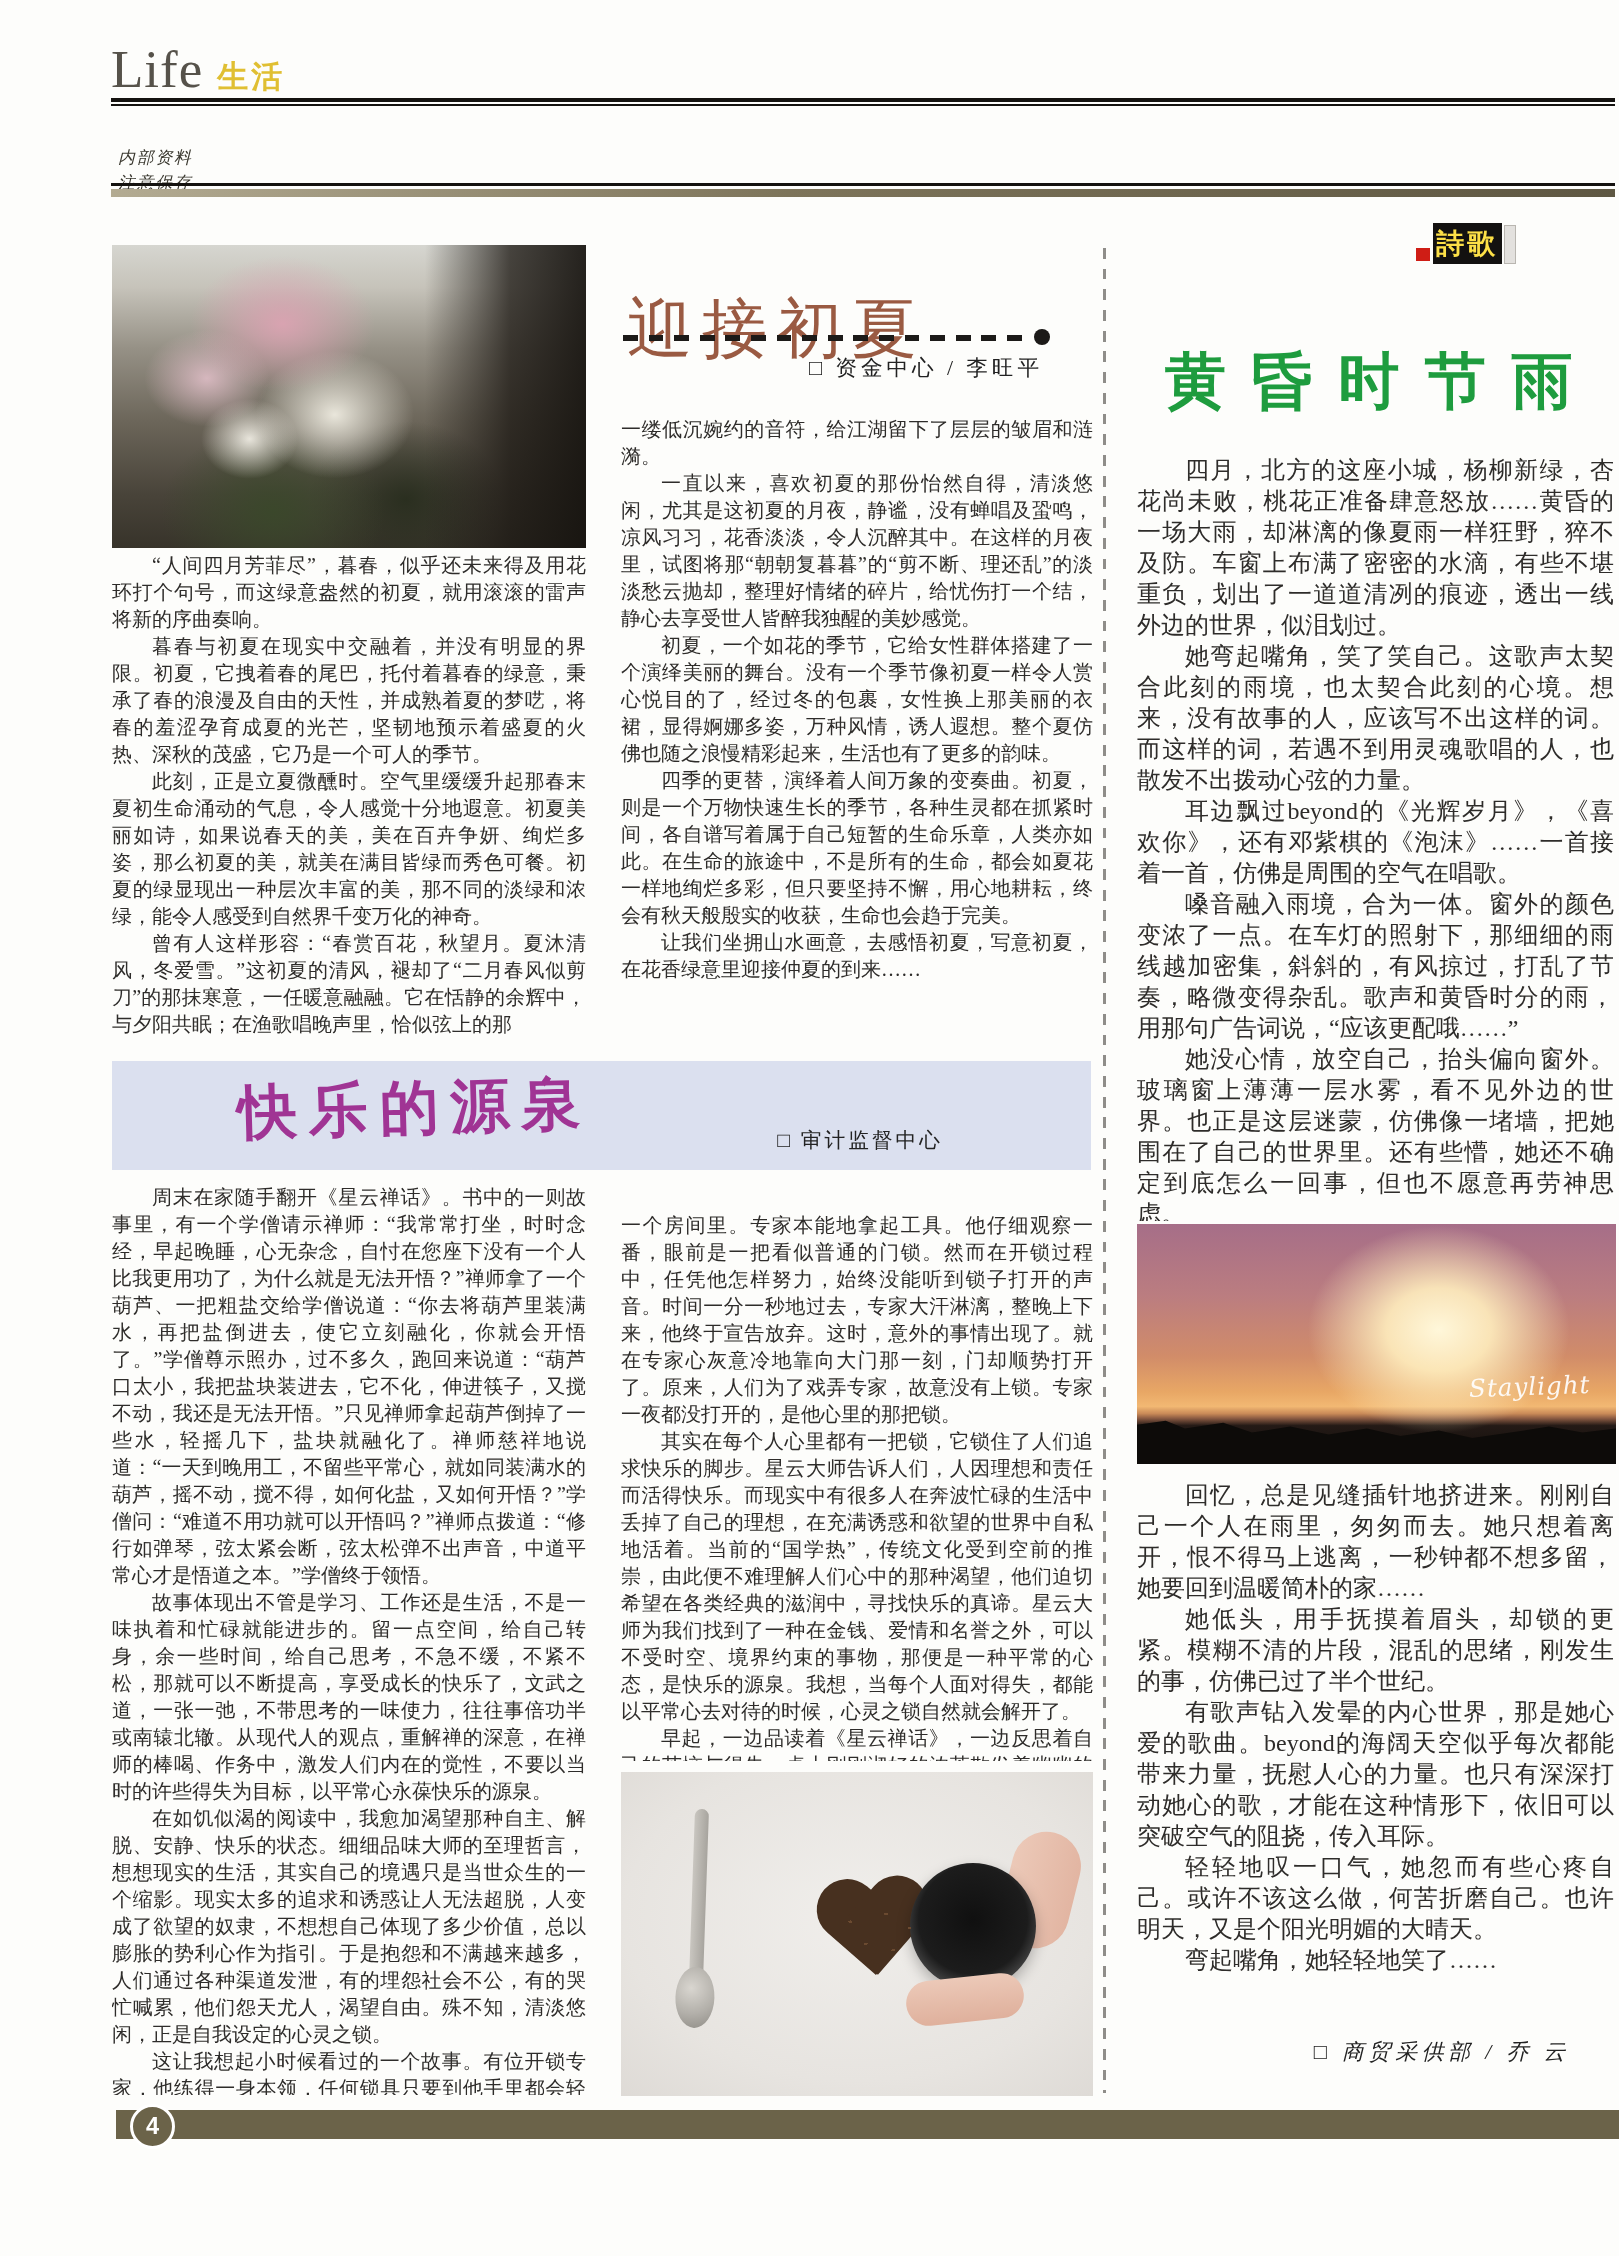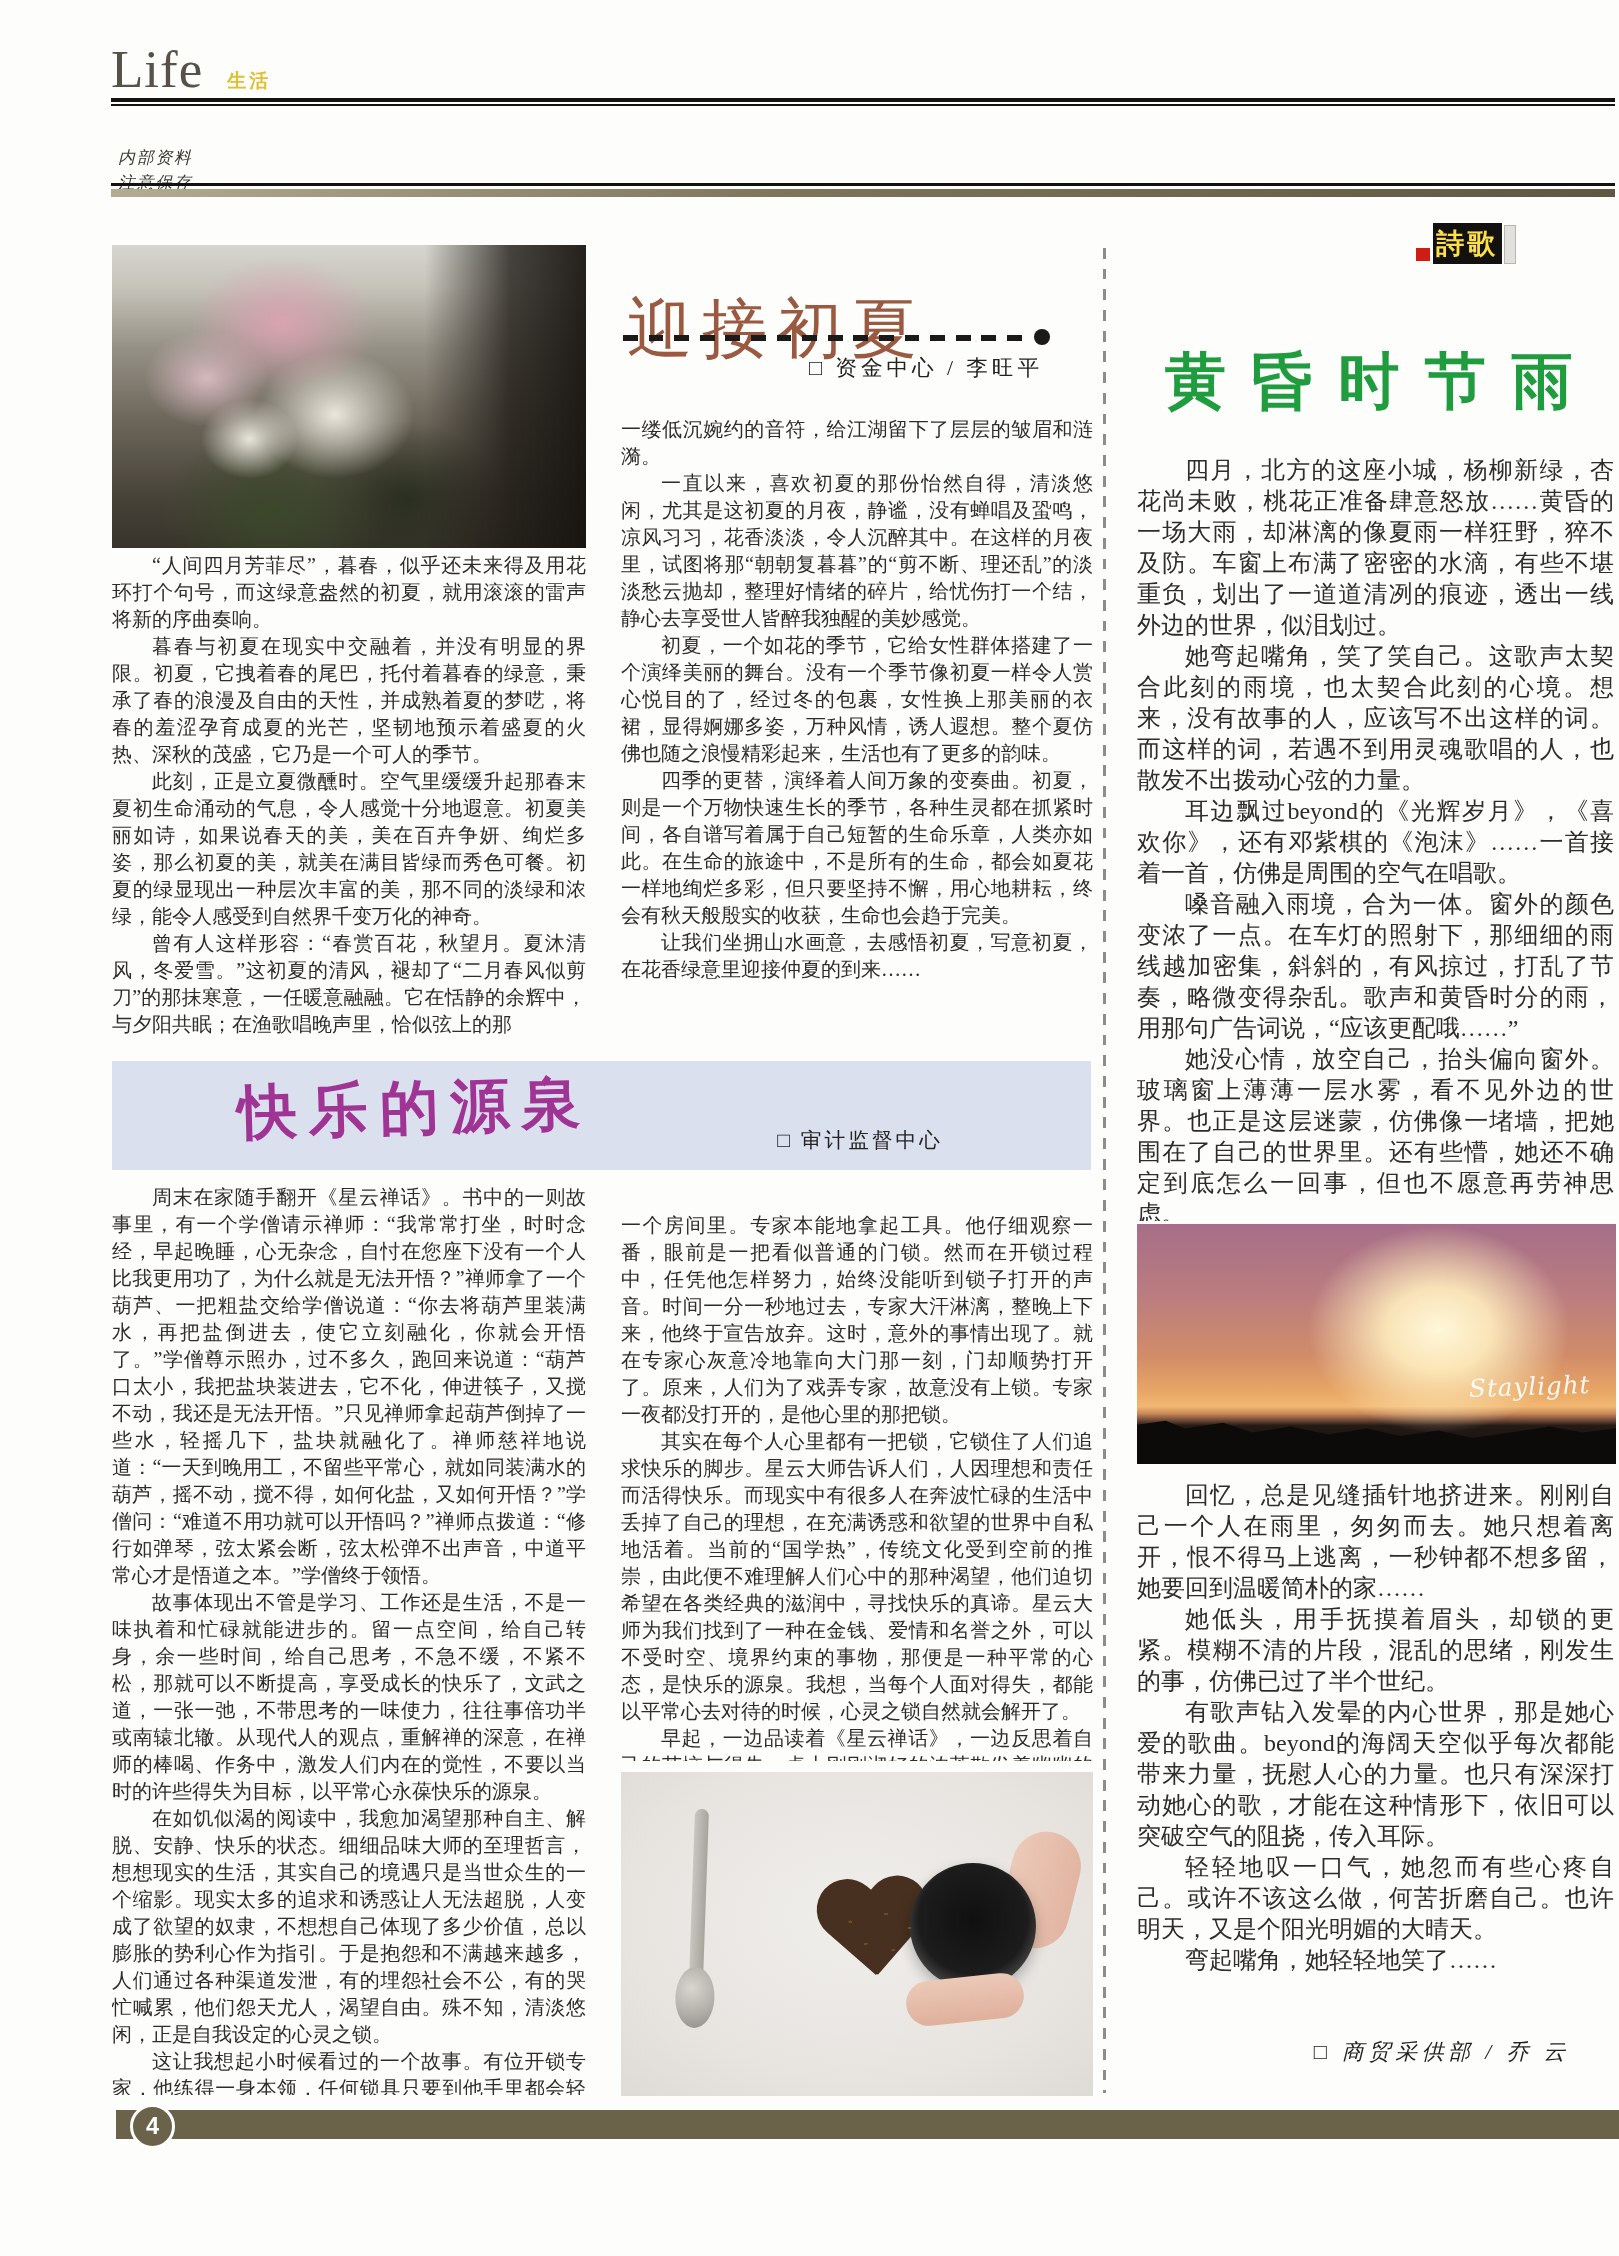--- a/index.html
+++ b/index.html
@@ -1,21 +1,21 @@
 <!DOCTYPE html>
 <html><head>
 <meta charset="utf-8">
 <style>
   html,body{margin:0;padding:0;background:#fdfdfb;}
   body{width:1619px;height:2257px;position:relative;font-family:"Liberation Serif","DejaVu Serif",serif;color:#2e2c2a;overflow:hidden;}
 
   
   .brand{position:absolute;left:111px;top:39px;white-space:nowrap;}
   .brand-en{font-size:53px;color:#56524a;letter-spacing:1px;}
-  .brand-zh{font-size:19px;color:#e0bf32;font-weight:bold;margin-left:24px;letter-spacing:3px;}
+  .brand-zh{font-size:31px;color:#e0bf32;font-weight:bold;margin-left:14px;letter-spacing:3px;}
   .rule-a{position:absolute;left:111px;right:3.9px;top:98px;height:3.9px;background:#14120f;}
   .rule-b{position:absolute;left:111px;right:3.9px;top:104px;height:2px;background:#14120f;}
   .notice{position:absolute;left:118px;top:146px;font-size:16.7px;line-height:24.6px;color:#3a382f;font-style:italic;letter-spacing:2px;}
   .rule-c{position:absolute;left:111px;right:3.9px;top:183px;height:3px;background:#14120f;}
   .bar-grad{position:absolute;left:111px;right:3.9px;top:189px;height:7.9px;background:linear-gradient(90deg,#b3ab92 0%,#7d745a 45%,#5e5742 100%);}
 
   
   .para{font-size:20px;line-height:27px;text-align:justify;text-indent:2em;margin:0;}
   .cont p:first-child{text-indent:0;margin-top:28px;}
   .col{position:absolute;overflow:hidden;}

